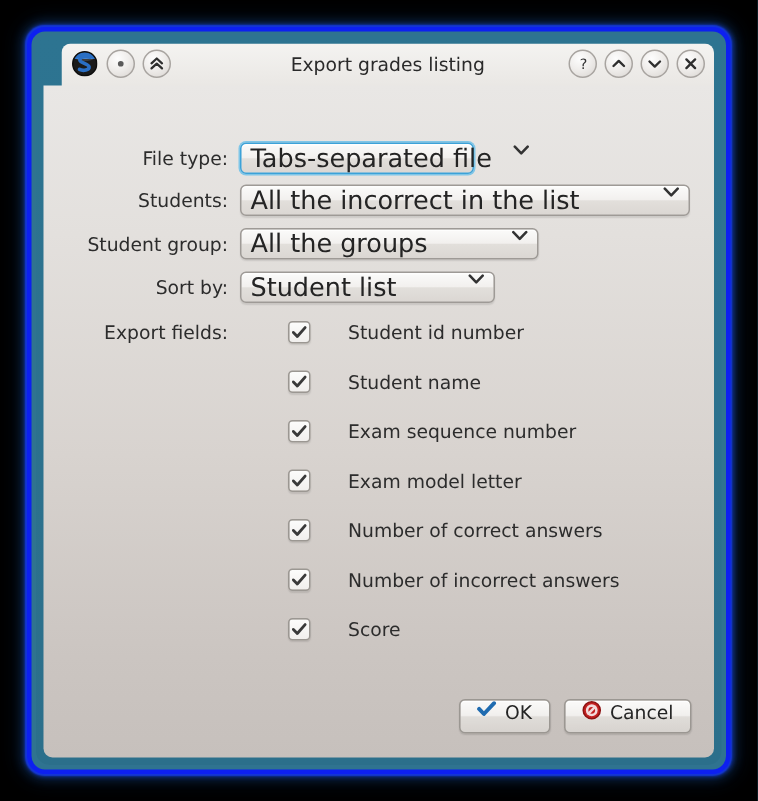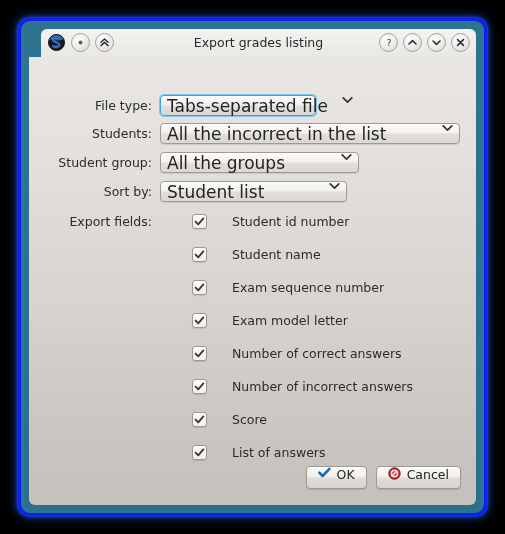--- a/index.html
+++ b/index.html
@@ -325,21 +325,21 @@
           <span class="combo-arrow">
             <svg width="11" height="8" viewBox="0 0 11 8">
               <path d="M1.2 1.8 L5.5 6.2 L9.8 1.8" stroke="#333" stroke-width="1.7" fill="none" stroke-linecap="round" stroke-linejoin="round"></path>
             </svg>
           </span>
         </div>
       </div>
 
       <div class="form-row" style="top:124px;">
         <div class="field-label">Sort by:</div>
-        <div class="combo stretch" style="width:187px;">
+        <div class="combo stretch" style="width:170px;">
           <span class="combo-text">Student list</span>
           <span class="combo-arrow">
             <svg width="11" height="8" viewBox="0 0 11 8">
               <path d="M1.2 1.8 L5.5 6.2 L9.8 1.8" stroke="#333" stroke-width="1.7" fill="none" stroke-linecap="round" stroke-linejoin="round"></path>
             </svg>
           </span>
         </div>
       </div>
 
       <div class="form-row" style="top:157px;">
@@ -402,28 +402,20 @@
 
       <div class="cb-row" style="top:355px;">
         <span class="checkbox">
           <svg width="11" height="11" viewBox="0 0 11 11">
             <path d="M1.6 5.6 L4.2 8.3 L9.4 2.4" stroke="#3a3a3a" stroke-width="1.9" fill="none" stroke-linecap="round" stroke-linejoin="round"></path>
           </svg>
         </span>
         <span class="cb-label">Score</span>
       </div>
 
-      <div class="cb-row" style="top:388px;">
-        <span class="checkbox">
-          <svg width="11" height="11" viewBox="0 0 11 11">
-            <path d="M1.6 5.6 L4.2 8.3 L9.4 2.4" stroke="#3a3a3a" stroke-width="1.9" fill="none" stroke-linecap="round" stroke-linejoin="round"></path>
-          </svg>
-        </span>
-        <span class="cb-label">List of answers</span>
-      </div>
 
       <div id="button-bar">
 
         <div class="dlg-btn">
           <span>
             <svg width="13" height="11" viewBox="0 0 13 11">
               <path d="M1.4 5.6 L4.6 9.0 L11.4 1.8" stroke="#1f6bb0" stroke-width="2.6" fill="none" stroke-linecap="round" stroke-linejoin="round"></path>
             </svg>
           </span>
           <span>OK</span>

